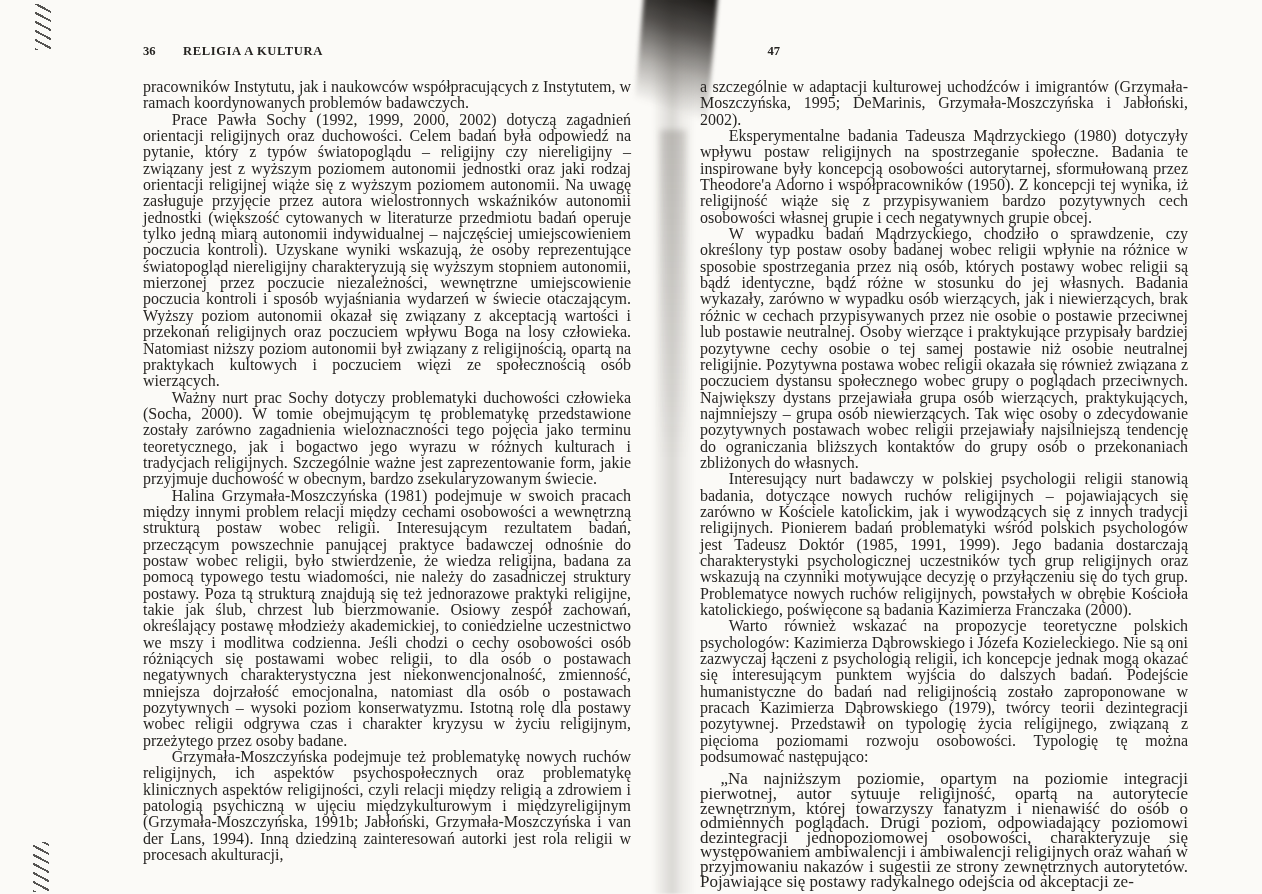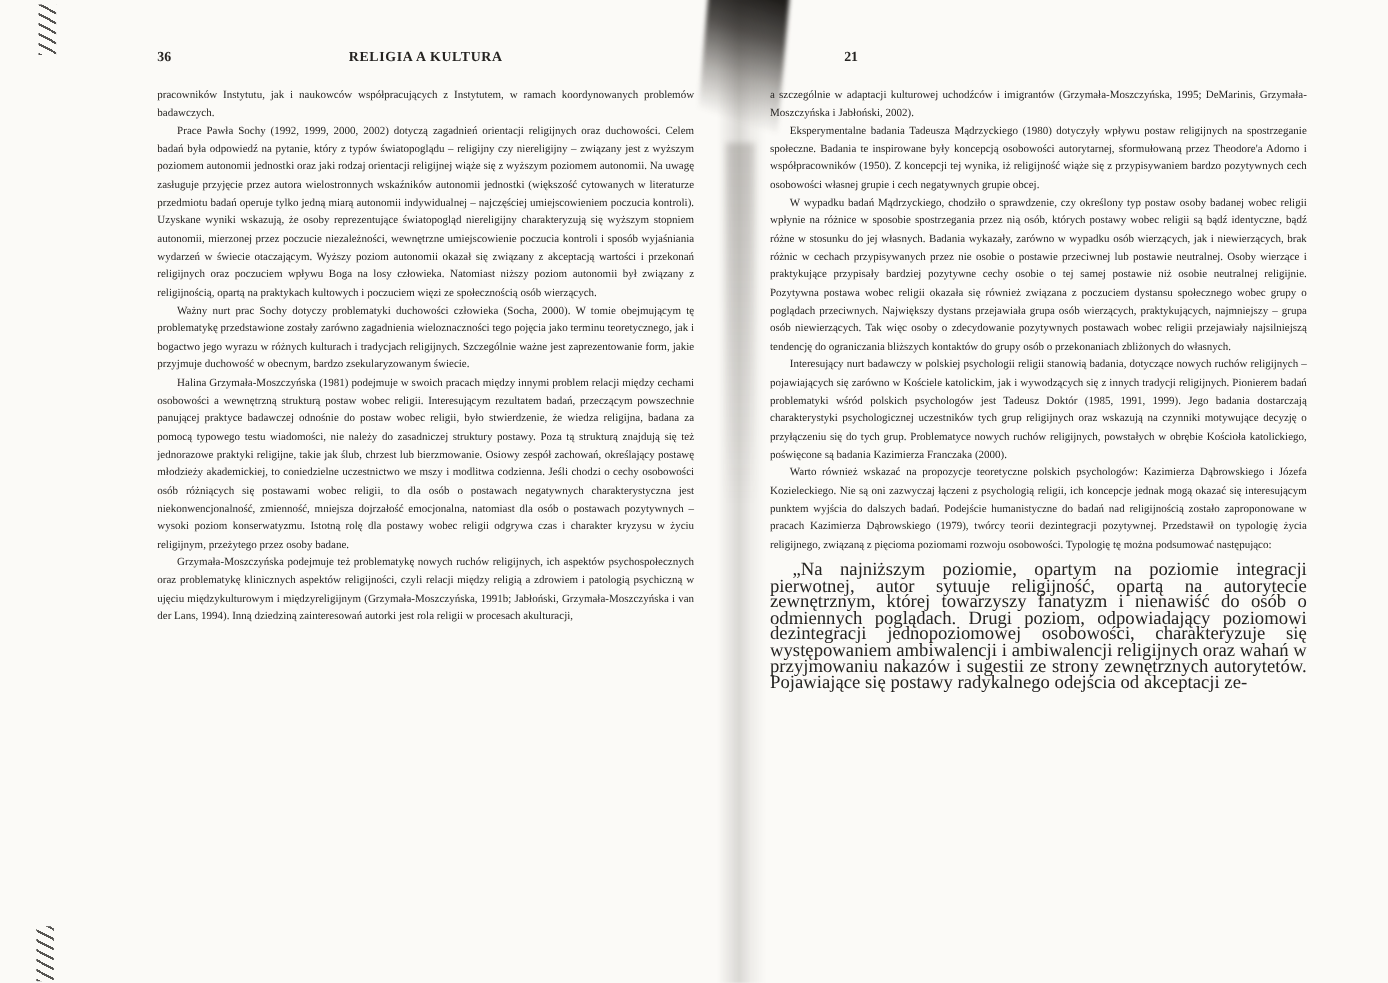--- a/index.html
+++ b/index.html
@@ -87,27 +87,26 @@
     display: flex;
     align-items: baseline;
     font-size: 12.6px;
     font-weight: bold;
     margin-bottom: 20px;
   }
   .page-header .num { width: 40px; }
   .page-header .num.right-num { text-align: right; }
   .page-header .running {
     flex: 1;
-    text-align: center;
     letter-spacing: 0.6px;
   }
   .page-header .spacer { width: 40px; }
 
   .body-text {
-    font-size: 10px;
+    font-size: 16px;
     line-height: 16.35px;
     text-align: justify;
   }
   .body-text p {
     margin: 0;
     text-indent: 1.8em;
   }
   .body-text p.cont {
     text-indent: 0;
   }
@@ -142,21 +141,21 @@
       <p>Prace Pawła Sochy (1992, 1999, 2000, 2002) dotyczą zagadnień orientacji religijnych oraz duchowości. Celem badań była odpowiedź na pytanie, który z typów światopoglądu – religijny czy niereligijny – związany jest z wyższym poziomem autonomii jednostki oraz jaki rodzaj orientacji religijnej wiąże się z wyższym poziomem autonomii. Na uwagę zasługuje przyjęcie przez autora wielostronnych wskaźników autonomii jednostki (większość cytowanych w literaturze przedmiotu badań operuje tylko jedną miarą autonomii indywidualnej – najczęściej umiejscowieniem poczucia kontroli). Uzyskane wyniki wskazują, że osoby reprezentujące światopogląd niereligijny charakteryzują się wyższym stopniem autonomii, mierzonej przez poczucie niezależności, wewnętrzne umiejscowienie poczucia kontroli i sposób wyjaśniania wydarzeń w świecie otaczającym. Wyższy poziom autonomii okazał się związany z akceptacją wartości i przekonań religijnych oraz poczuciem wpływu Boga na losy człowieka. Natomiast niższy poziom autonomii był związany z religijnością, opartą na praktykach kultowych i poczuciem więzi ze społecznością osób wierzących.</p>
       <p>Ważny nurt prac Sochy dotyczy problematyki duchowości człowieka (Socha, 2000). W tomie obejmującym tę problematykę przedstawione zostały zarówno zagadnienia wieloznaczności tego pojęcia jako terminu teoretycznego, jak i bogactwo jego wyrazu w różnych kulturach i tradycjach religijnych. Szczególnie ważne jest zaprezentowanie form, jakie przyjmuje duchowość w obecnym, bardzo zsekularyzowanym świecie.</p>
       <p>Halina Grzymała-Moszczyńska (1981) podejmuje w swoich pracach między innymi problem relacji między cechami osobowości a wewnętrzną strukturą postaw wobec religii. Interesującym rezultatem badań, przeczącym powszechnie panującej praktyce badawczej odnośnie do postaw wobec religii, było stwierdzenie, że wiedza religijna, badana za pomocą typowego testu wiadomości, nie należy do zasadniczej struktury postawy. Poza tą strukturą znajdują się też jednorazowe praktyki religijne, takie jak ślub, chrzest lub bierzmowanie. Osiowy zespół zachowań, określający postawę młodzieży akademickiej, to coniedzielne uczestnictwo we mszy i modlitwa codzienna. Jeśli chodzi o cechy osobowości osób różniących się postawami wobec religii, to dla osób o postawach negatywnych charakterystyczna jest niekonwencjonalność, zmienność, mniejsza dojrzałość emocjonalna, natomiast dla osób o postawach pozytywnych – wysoki poziom konserwatyzmu. Istotną rolę dla postawy wobec religii odgrywa czas i charakter kryzysu w życiu religijnym, przeżytego przez osoby badane.</p>
       <p>Grzymała-Moszczyńska podejmuje też problematykę nowych ruchów religijnych, ich aspektów psychospołecznych oraz problematykę klinicznych aspektów religijności, czyli relacji między religią a zdrowiem i patologią psychiczną w ujęciu międzykulturowym i międzyreligijnym (Grzymała-Moszczyńska, 1991b; Jabłoński, Grzymała-Moszczyńska i van der Lans, 1994). Inną dziedziną zainteresowań autorki jest rola religii w procesach akulturacji,</p>
     </div>
   </div>
 
   <div class="page-col right">
     <div class="page-header">
       <span class="spacer"></span>
-      <span class="num right-num">21</span>
+      <span class="num right-num">47</span>
     </div>
     <div class="body-text">
       <p class="cont">a szczególnie w adaptacji kulturowej uchodźców i imigrantów (Grzymała-Moszczyńska, 1995; DeMarinis, Grzymała-Moszczyńska i Jabłoński, 2002).</p>
       <p>Eksperymentalne badania Tadeusza Mądrzyckiego (1980) dotyczyły wpływu postaw religijnych na spostrzeganie społeczne. Badania te inspirowane były koncepcją osobowości autorytarnej, sformułowaną przez Theodore'a Adorno i współpracowników (1950). Z koncepcji tej wynika, iż religijność wiąże się z przypisywaniem bardzo pozytywnych cech osobowości własnej grupie i cech negatywnych grupie obcej.</p>
       <p>W wypadku badań Mądrzyckiego, chodziło o sprawdzenie, czy określony typ postaw osoby badanej wobec religii wpłynie na różnice w sposobie spostrzegania przez nią osób, których postawy wobec religii są bądź identyczne, bądź różne w stosunku do jej własnych. Badania wykazały, zarówno w wypadku osób wierzących, jak i niewierzących, brak różnic w cechach przypisywanych przez nie osobie o postawie przeciwnej lub postawie neutralnej. Osoby wierzące i praktykujące przypisały bardziej pozytywne cechy osobie o tej samej postawie niż osobie neutralnej religijnie. Pozytywna postawa wobec religii okazała się również związana z poczuciem dystansu społecznego wobec grupy o poglądach przeciwnych. Największy dystans przejawiała grupa osób wierzących, praktykujących, najmniejszy – grupa osób niewierzących. Tak więc osoby o zdecydowanie pozytywnych postawach wobec religii przejawiały najsilniejszą tendencję do ograniczania bliższych kontaktów do grupy osób o przekonaniach zbliżonych do własnych.</p>
       <p>Interesujący nurt badawczy w polskiej psychologii religii stanowią badania, dotyczące nowych ruchów religijnych – pojawiających się zarówno w Kościele katolickim, jak i wywodzących się z innych tradycji religijnych. Pionierem badań problematyki wśród polskich psychologów jest Tadeusz Doktór (1985, 1991, 1999). Jego badania dostarczają charakterystyki psychologicznej uczestników tych grup religijnych oraz wskazują na czynniki motywujące decyzję o przyłączeniu się do tych grup. Problematyce nowych ruchów religijnych, powstałych w obrębie Kościoła katolickiego, poświęcone są badania Kazimierza Franczaka (2000).</p>
       <p>Warto również wskazać na propozycje teoretyczne polskich psychologów: Kazimierza Dąbrowskiego i Józefa Kozieleckiego. Nie są oni zazwyczaj łączeni z psychologią religii, ich koncepcje jednak mogą okazać się interesującym punktem wyjścia do dalszych badań. Podejście humanistyczne do badań nad religijnością zostało zaproponowane w pracach Kazimierza Dąbrowskiego (1979), twórcy teorii dezintegracji pozytywnej. Przedstawił on typologię życia religijnego, związaną z pięcioma poziomami rozwoju osobowości. Typologię tę można podsumować następująco:</p>
     </div>
     <div class="block-quote">„Na najniższym poziomie, opartym na poziomie integracji pierwotnej, autor sytuuje religijność, opartą na autorytecie zewnętrznym, której towarzyszy fanatyzm i nienawiść do osób o odmiennych poglądach. Drugi poziom, odpowiadający poziomowi dezintegracji jednopoziomowej osobowości, charakteryzuje się występowaniem ambiwalencji i ambiwalencji religijnych oraz wahań w przyjmowaniu nakazów i sugestii ze strony zewnętrznych autorytetów. Pojawiające się postawy radykalnego odejścia od akceptacji ze-</div>
   </div>

